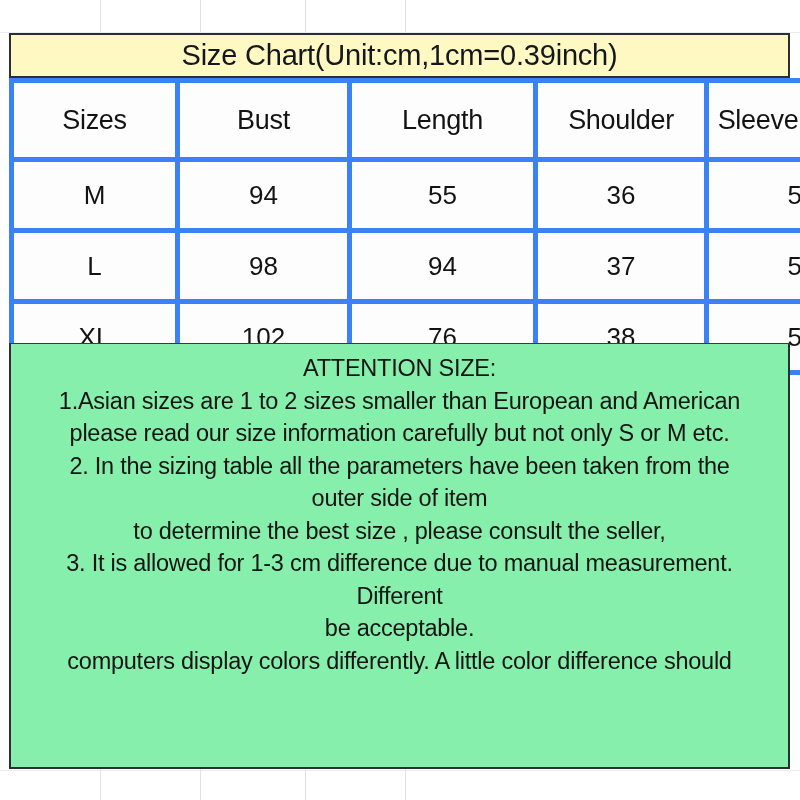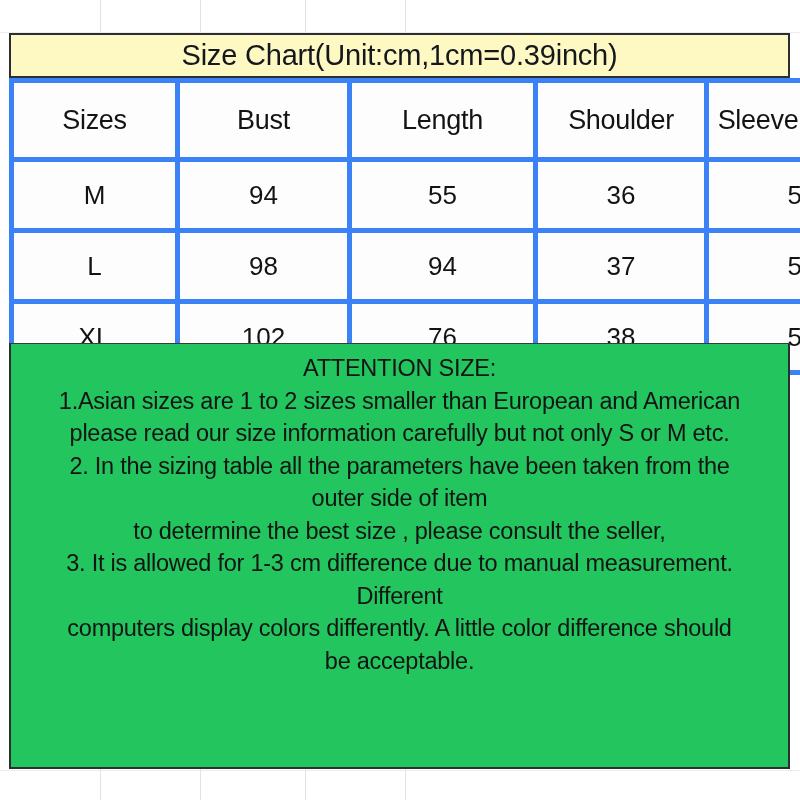--- a/index.html
+++ b/index.html
@@ -94,21 +94,21 @@
   table.size-table td.c4 { width: 170px; margin-left: 25px; }
 
   
   .attention-block {
     position: absolute;
     left: 9px;
     top: 343px;
     width: 781px;
     height: 426px;
     box-sizing: border-box;
-    background: #22c55e;
+    background: #86efac;
     border: 2px solid #2b2f33;
     border-top: 1px solid #3a3a3a;
     z-index: 2;
     padding: 8px 6px 0 6px;
   }
   .attention-block .line {
     text-align: center;
     color: #141414;
     font-size: 23.5px;
     line-height: 32.5px;
@@ -174,17 +174,17 @@
 
   <div class="attention-block">
     <div class="line">ATTENTION SIZE:</div>
     <div class="line">1.Asian sizes are 1 to 2 sizes smaller than European and American</div>
     <div class="line">please read our size information carefully but not only S or M etc.</div>
     <div class="line">2. In the sizing table all the parameters have been taken from the</div>
     <div class="line">outer side of item</div>
     <div class="line">to determine the best size , please consult the seller,</div>
     <div class="line">3. It is allowed for 1-3 cm difference due to manual measurement.</div>
     <div class="line">Different</div>
+    <div class="line">be acceptable.</div>
     <div class="line">computers display colors differently. A little color difference should</div>
-    <div class="line">be acceptable.</div>
   </div>
 
 </div>
 
 </body></html>

